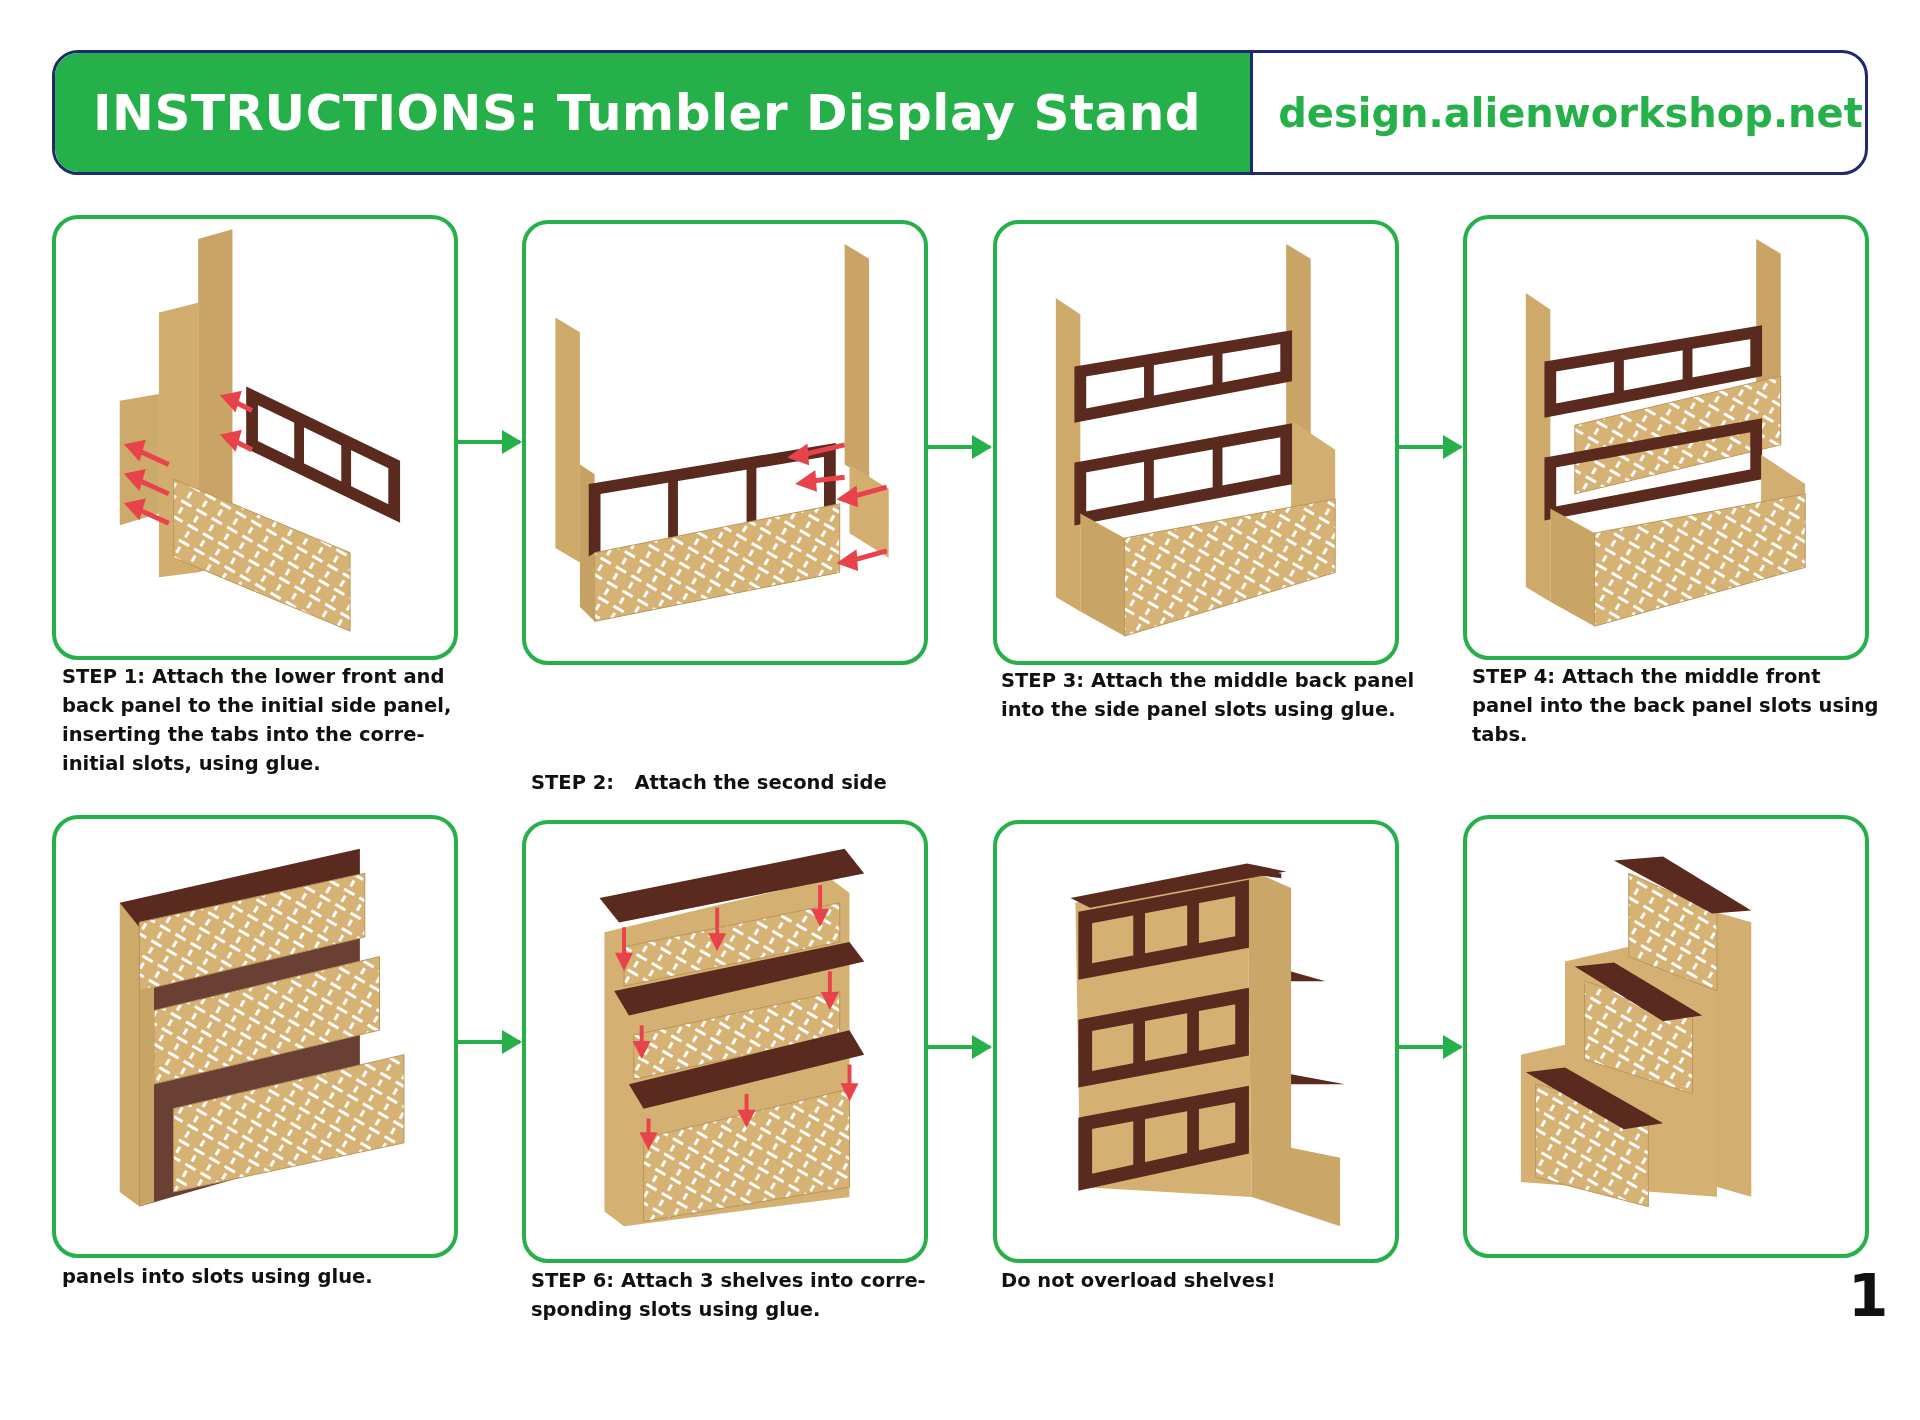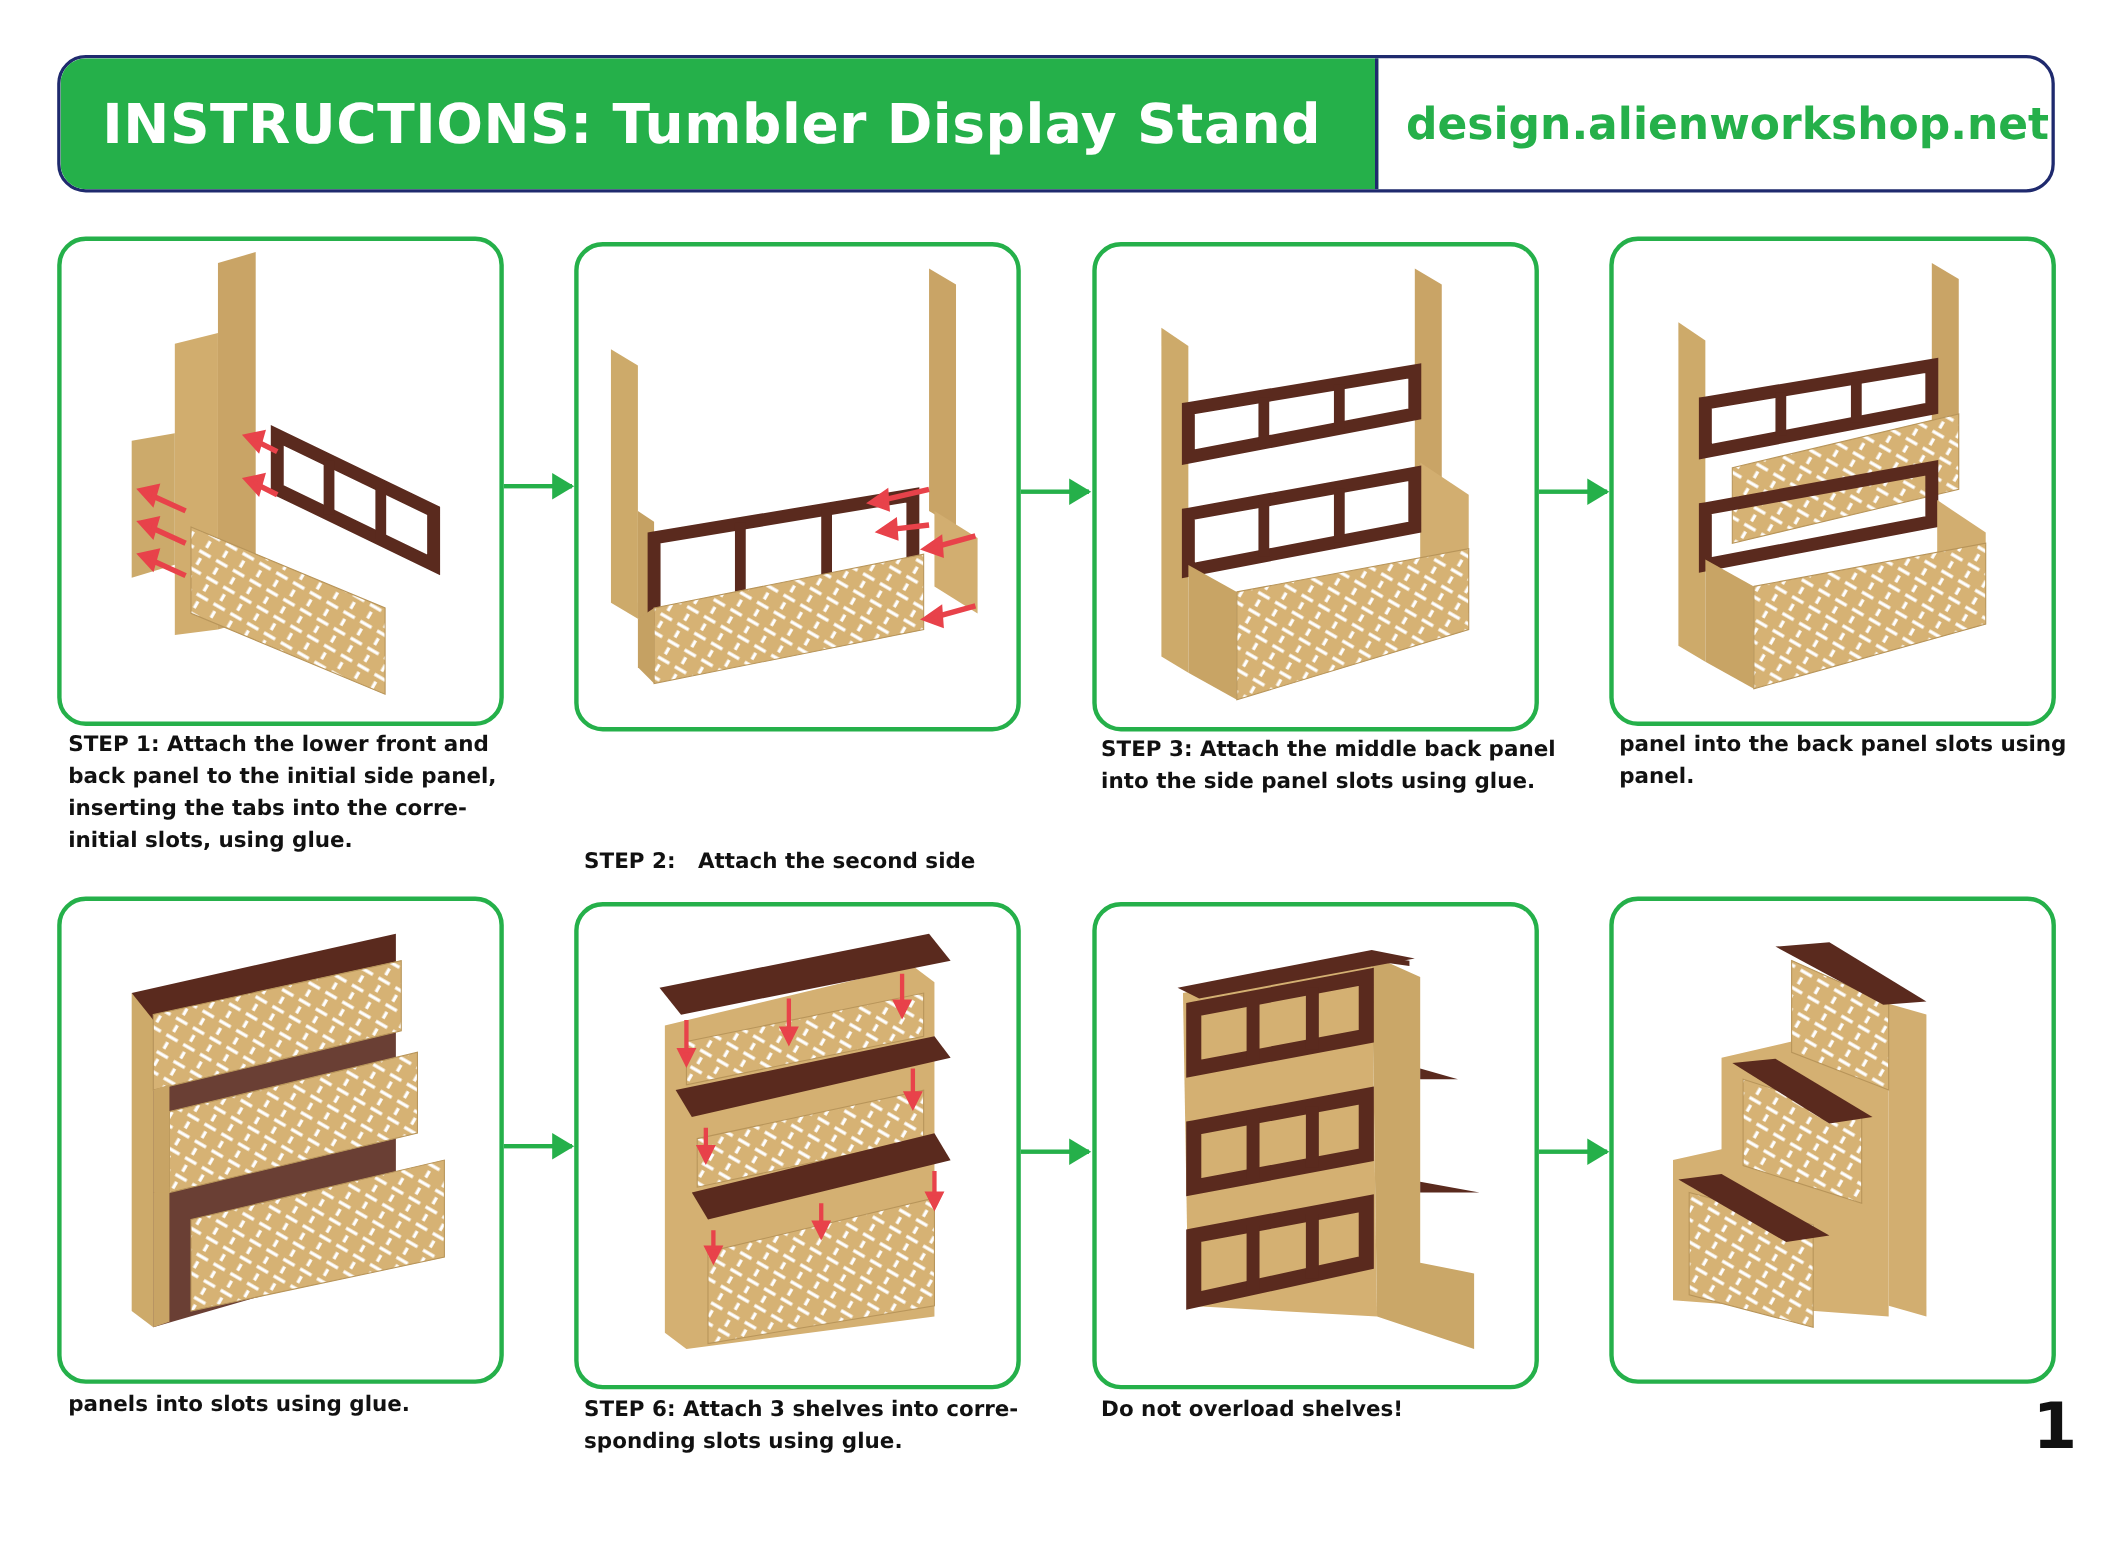--- a/index.html
+++ b/index.html
@@ -133,22 +133,23 @@
 </div>
 <div class="caption" style="left:531px;top:666px;white-space:pre;margin-top:44px;">
   <div>STEP 2:   Attach the second side</div>
   <div>panel with glue.</div>
 </div>
 <div class="caption" style="left:1001px;top:666px;width:420px;">
   <div>STEP 3: Attach the middle back panel</div>
   <div>into the side panel slots using glue.</div>
 </div>
 <div class="caption" style="left:1472px;top:662px;width:420px;">
+  <div>STEP 4: Attach the middle front</div>
   <div>panel into the back panel slots using</div>
-  <div>panel.</div>
+  <div>tabs.</div>
 </div>
 
 <div class="panel" style="left:52px;top:815px;width:406px;height:443px;">
   <svg viewBox="0 0 406 443">
     <polygon points="65,85 85,98 85,395 65,380" fill="#cdaa6a"></polygon>
     <polygon points="65,85 310,30 310,60 85,110" fill="#5a2a1e"></polygon>
     <polygon points="85,105 310,55 310,330 85,395" fill="#5a2a1e" opacity="0.9"></polygon>
     <polygon points="85,100 310,50 330,60 330,340 310,355 85,405" fill="none"></polygon>
     <polygon points="85,105 315,55 315,120 85,175" fill="url(#lat)" stroke="#b8955a"></polygon>
     <polygon points="100,195 330,140 330,215 100,270" fill="url(#lat)" stroke="#b8955a"></polygon>

